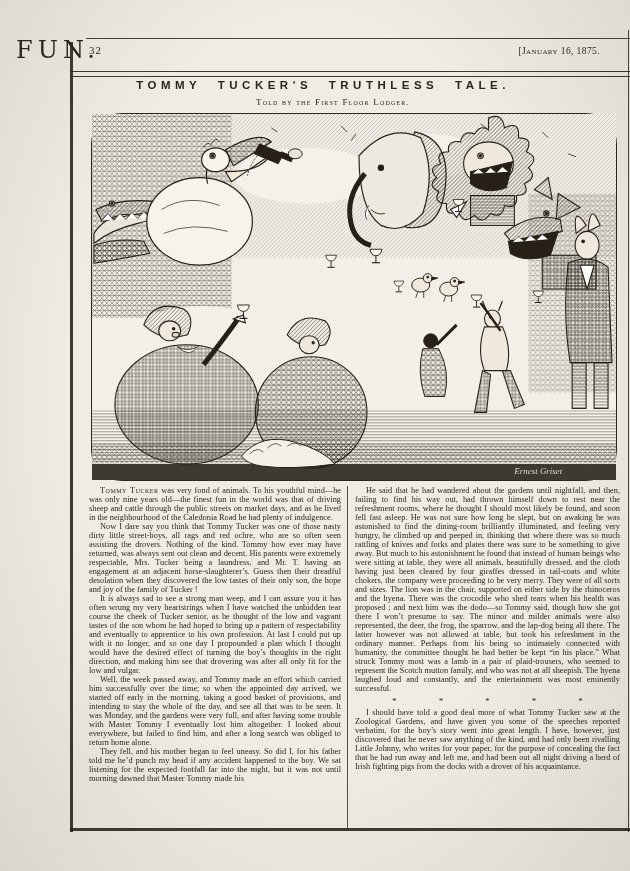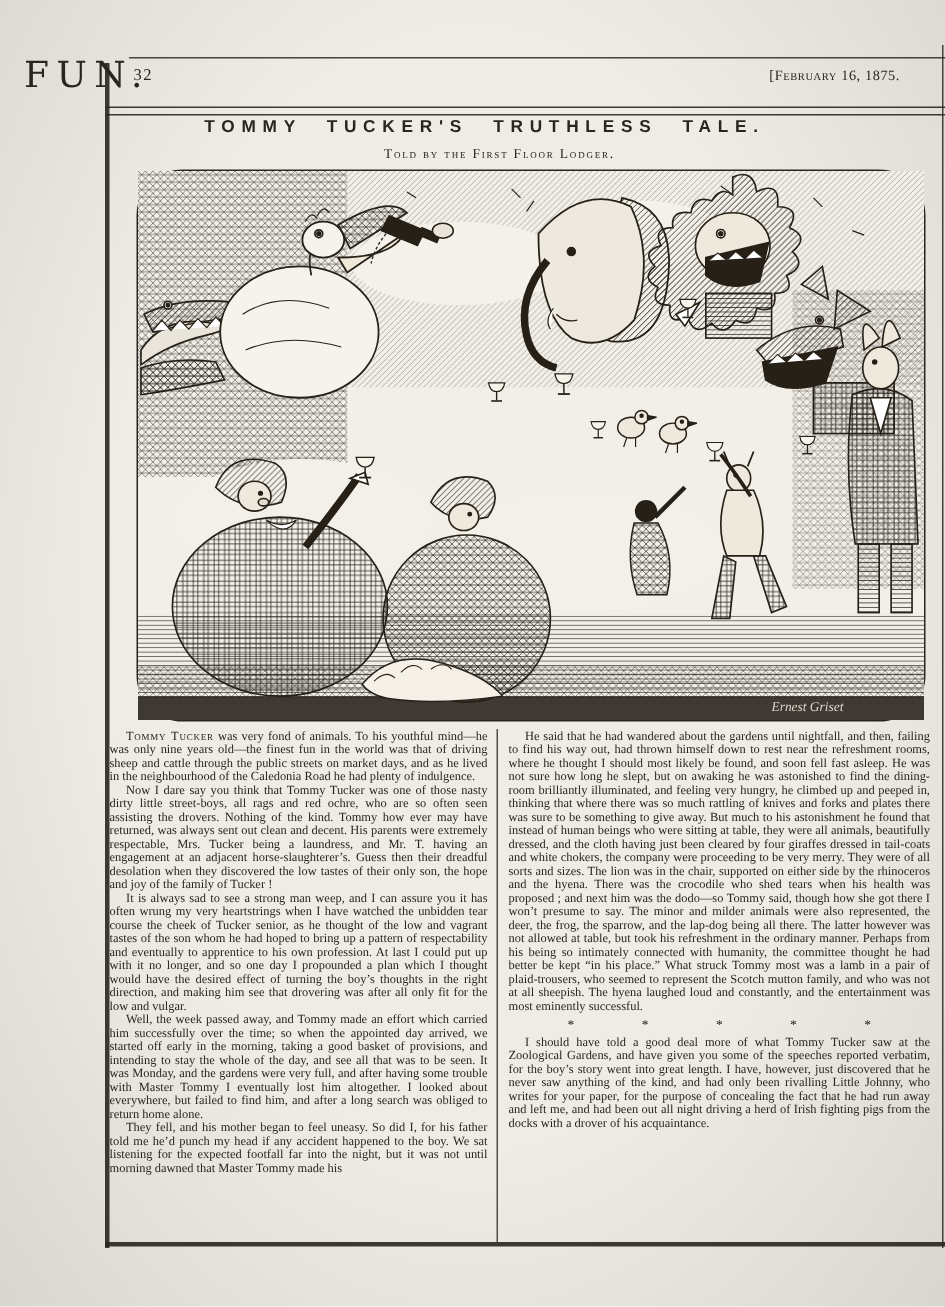--- a/index.html
+++ b/index.html
@@ -34,41 +34,41 @@
   
   .figure{position:absolute;left:75px;top:113px;width:526px;height:368px;
     border:1.5px solid #2a2520;box-sizing:border-box;background:#f2efe8;}
   .figure svg{display:block;width:100%;height:100%;}
   
   .columns{position:absolute;left:57px;top:486px;width:547px;height:342px;
     display:flex;}
   .col{font-size:8.3px;line-height:9px;text-align:justify;
     text-rendering:optimizeLegibility;}
   .col p{margin:0;text-indent:11px;}
-  .col-left{width:252px;}
+  .col-left{width:252px;padding-left:16px;}
   .col-divider{width:1px;background:#2a2520;opacity:.8;margin:0 7px 0 6px;height:342px;}
   .col-right{flex:1;}
   .smallcaps{font-variant:small-caps;letter-spacing:.5px;}
   .star-row{display:flex;justify-content:space-between;width:72%;margin:4px auto 3px auto;
     font-size:9px;line-height:8px;text-indent:0;}
   .star-row span{display:inline-block;}
 </style>
 </head>
 <body>
 
 <div class="page">
 
   <div class="rule rule-top"></div>
   <div class="rule rule-left"></div>
   <div class="rule rule-right"></div>
   <div class="rule rule-bottom"></div>
 
   <div class="page-number">32</div>
   <h1 class="masthead">FUN.</h1>
-  <div class="issue-date">[February 16, 1875.</div>
+  <div class="issue-date">[January 16, 1875.</div>
   <div class="double-rule"></div>
 
   <h2 class="article-title">TOMMY TUCKER'S TRUTHLESS TALE.</h2>
   <div class="article-byline">Told by the First Floor Lodger.</div>
 
   <figure class="figure" style="margin:0;border-radius:31px;">
     <svg viewBox="0 0 526 368" preserveAspectRatio="none">
       <defs>
         <pattern id="hz" width="3" height="3" patternUnits="userSpaceOnUse">
           <path d="M0 1.5 H3" stroke="#2a251e" stroke-width="0.5"></path>

